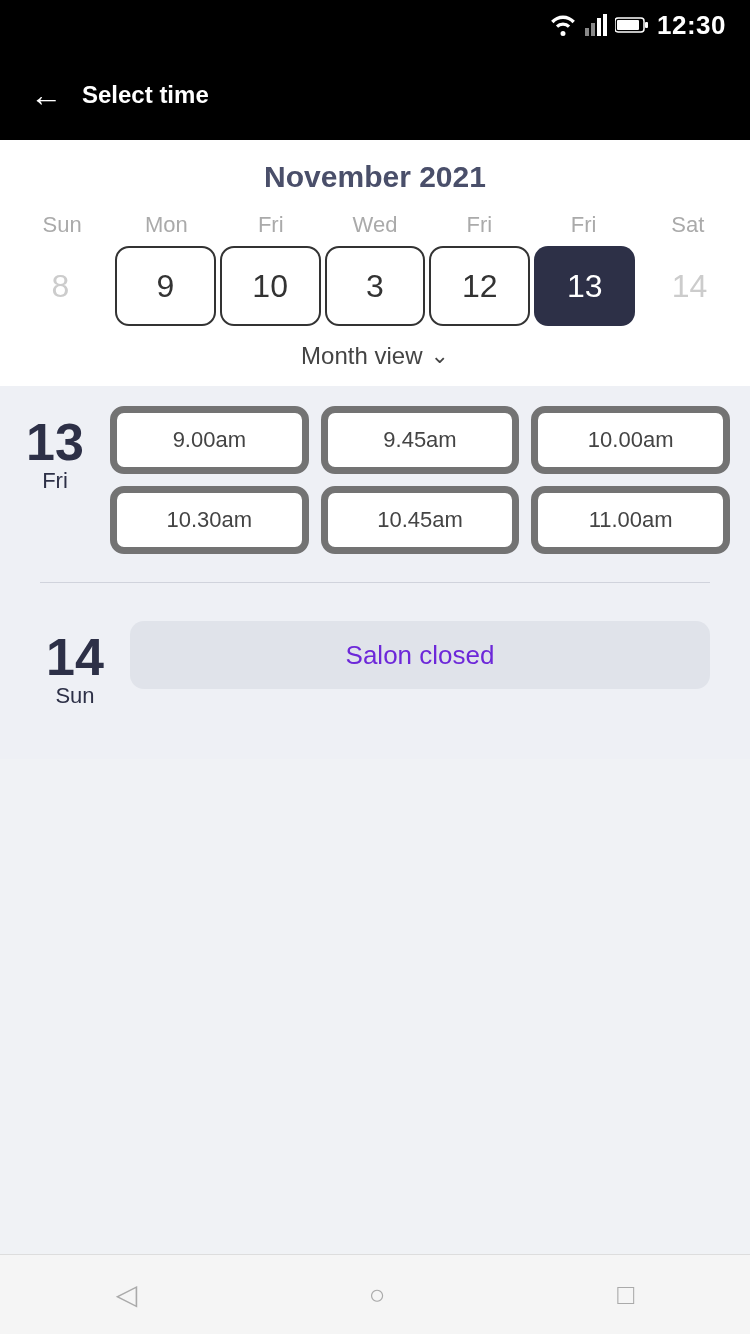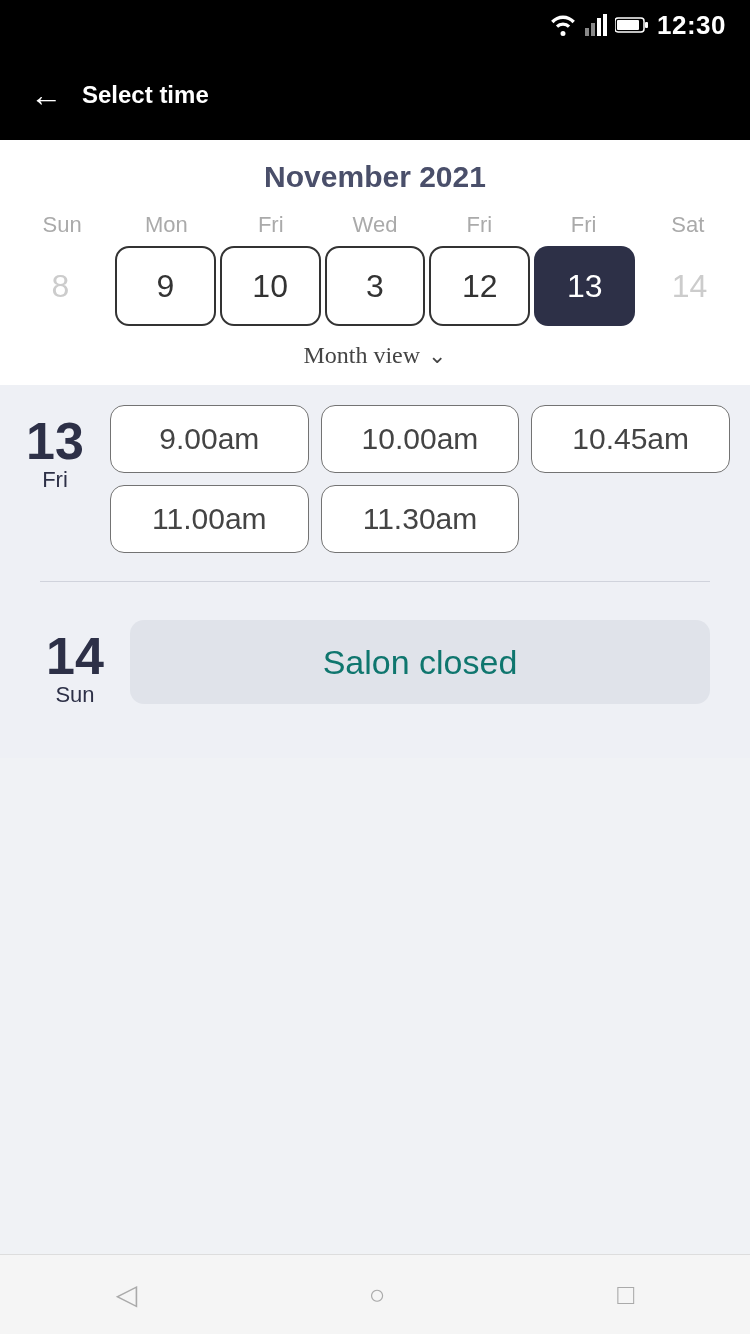--- a/index.html
+++ b/index.html
@@ -114,21 +114,20 @@
     }
 
     
     .month-view-row {
       display: flex;
       align-items: center;
       justify-content: center;
       padding: 16px 0;
       gap: 8px;
       cursor: pointer;
-      font-family: Liberation Serif, serif;
     }
     .month-view-label {
       font-size: 24px;
       color: #444;
     }
     .chevron-down {
       font-size: 22px;
       color: #444;
     }
 
@@ -170,49 +169,49 @@
       grid-template-columns: repeat(3, 1fr);
       gap: 12px;
     }
     .time-slot {
       background: #fff;
       border-radius: 14px;
       height: 68px;
       display: flex;
       align-items: center;
       justify-content: center;
-      font-size: 30px;
+      font-size: 22px;
       color: #444;
       cursor: pointer;
-      border: 1px solid #737373;
+      border: 7px solid #737373;
     }
 
     
     .divider {
       height: 1px;
       background: #d0d3dc;
       margin: 28px 20px;
     }
 
     
     .day-section-closed {
       display: flex;
       gap: 20px;
       padding: 10px 20px 30px 20px;
     }
     .closed-box {
       flex: 1;
       background: #e0e3ea;
       border-radius: 14px;
-      height: 84px;
+      height: 68px;
       display: flex;
       align-items: center;
       justify-content: center;
-      font-size: 34px;
-      color: #0f766e;
+      font-size: 26px;
+      color: #6d28d9;
     }
 
     
     .bottom-nav {
       position: fixed;
       bottom: 0;
       left: 0;
       width: 750px;
       height: 80px;
       background: #f5f5f5;
@@ -289,24 +288,25 @@
 
 <div class="time-section">
 
   <div class="day-section">
     <div class="day-label">
       <span class="day-number">13</span>
       <span class="day-name">Fri</span>
     </div>
     <div class="time-slots">
       <div class="time-slot">9.00am</div>
+      <div class="time-slot">9.45am</div>
       <div class="time-slot">10.00am</div>
+      <div class="time-slot">10.30am</div>
       <div class="time-slot">10.45am</div>
       <div class="time-slot">11.00am</div>
-      <div class="time-slot">11.30am</div>
     </div>
   </div>
 
   <div class="divider"></div>
 
   <div class="day-section-closed">
     <div class="day-label">
       <span class="day-number">14</span>
       <span class="day-name">Sun</span>
     </div>

